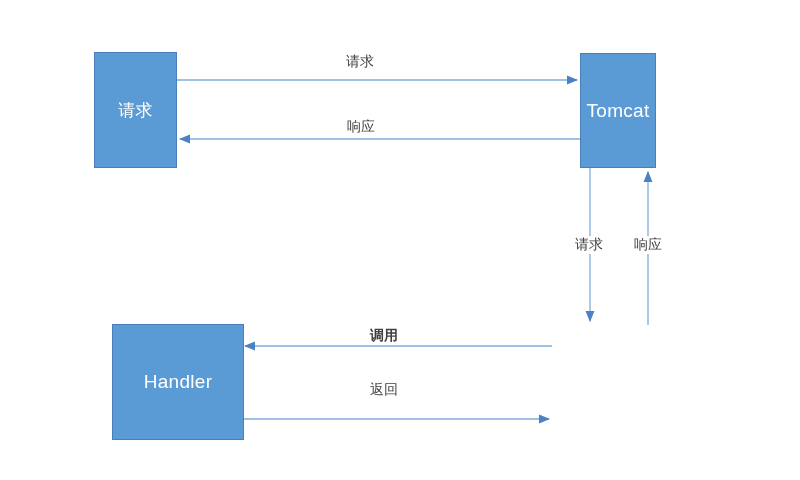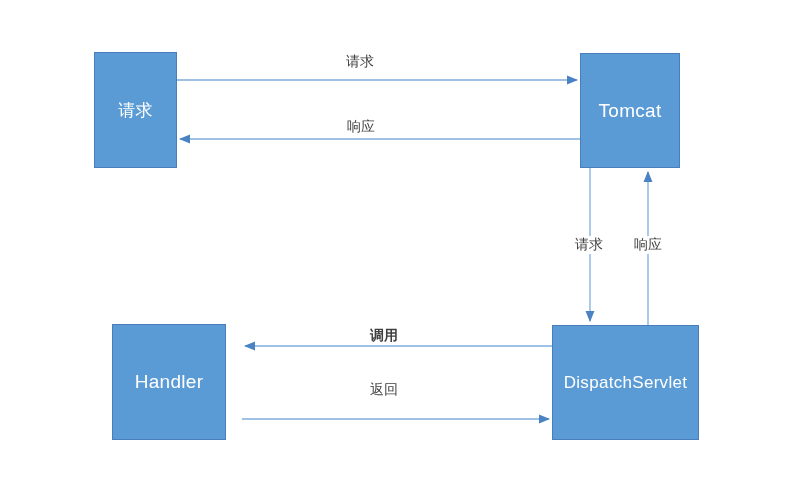--- a/index.html
+++ b/index.html
@@ -29,22 +29,22 @@
     border:1px solid var(--node-border);
     color:var(--node-text);
     display:flex;
     align-items:center;
     justify-content:center;
     box-sizing:border-box;
     font-size:18px;
     letter-spacing:0.3px;
   }
   .node-request        {left:94px;  top:52px;  width:83px;  height:116px; font-size:17px;}
-  .node-tomcat         {left:580px; top:53px;  width:100px;  height:115px; font-size:19px;}
-  .node-handler        {left:112px; top:324px; width:114px; height:116px; font-size:19px;}
+  .node-tomcat         {left:580px; top:53px;  width:76px;  height:115px; font-size:19px;}
+  .node-handler        {left:112px; top:324px; width:132px; height:116px; font-size:19px;}
   .node-dispatchservlet{left:552px; top:325px; width:147px; height:115px; font-size:17px;}
   .arrow-layer{
     position:absolute;
     left:0;top:0;
     width:800px;height:480px;
     pointer-events:none;
   }
   .edge-label{
     position:absolute;
     transform:translate(-50%,-50%);
@@ -87,23 +87,20 @@
 
   <div class="node node-request">
     <span>请求</span>
   </div>
   <div class="node node-tomcat">
     <span>Tomcat</span>
   </div>
   <div class="node node-handler">
     <span>Handler</span>
   </div>
-  <div class="node node-dispatchservlet">
-    <span>DispatchServlet</span>
-  </div>
 
   <div class="edge-label lbl-req-top">请求</div>
   <div class="edge-label lbl-resp-top">响应</div>
   <div class="edge-label lbl-req-vert">请求</div>
   <div class="edge-label lbl-resp-vert">响应</div>
   <div class="edge-label lbl-call">调用</div>
   <div class="edge-label lbl-return">返回</div>
 
 </div>
 

